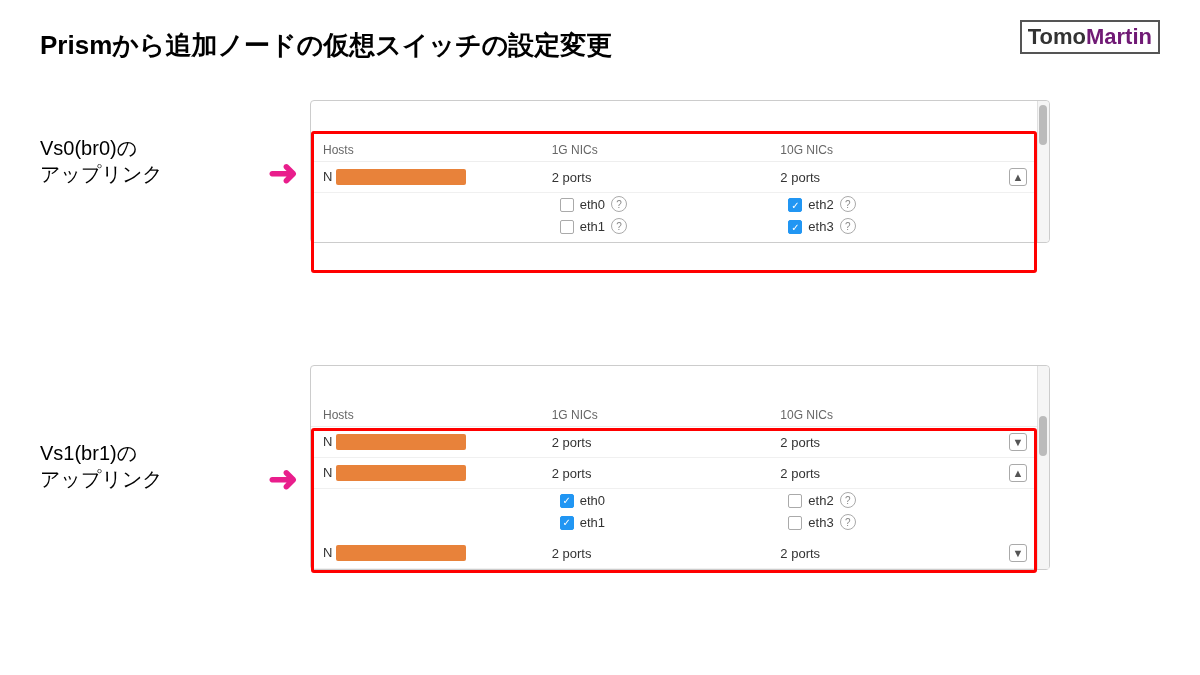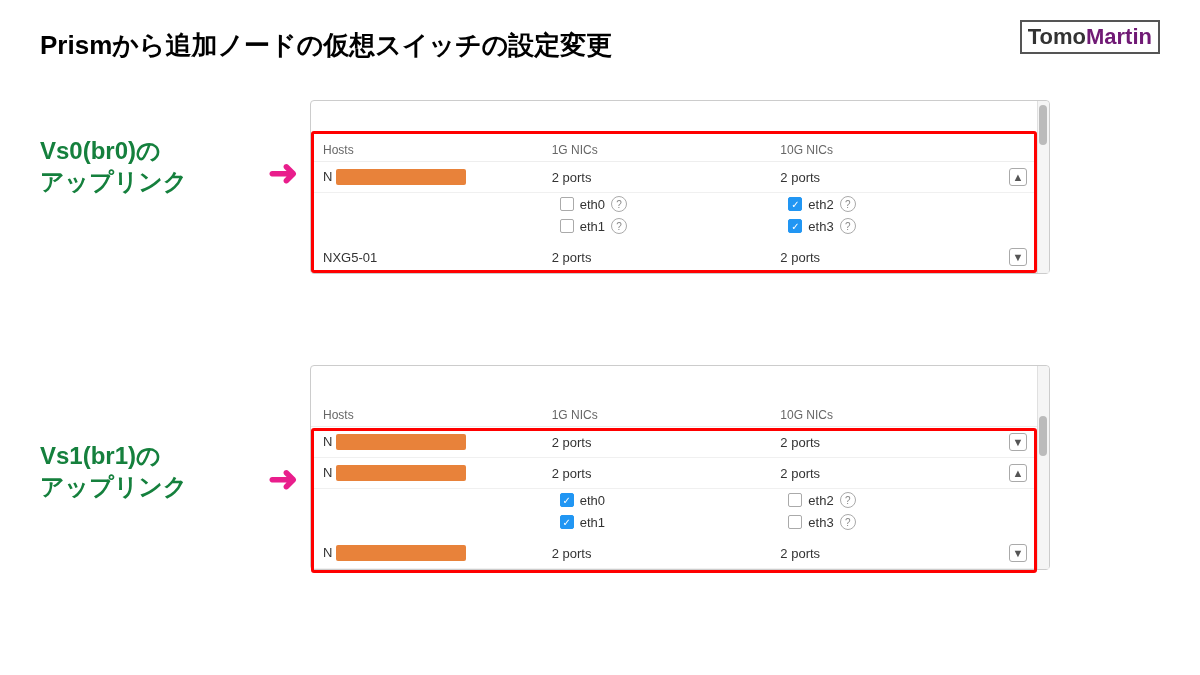--- a/index.html
+++ b/index.html
@@ -140,21 +140,21 @@
       top: 4px;
       right: 2px;
       width: 8px;
       height: 40px;
       background: #bbb;
       border-radius: 4px;
     }
 
     .checkbox-area {
       display: flex;
-      align-items: center;
+      align-items: flex-end;
       gap: 6px;
     }
     .cb {
       width: 14px;
       height: 14px;
       border: 1px solid #aaa;
       border-radius: 2px;
       display: inline-flex;
       align-items: center;
       justify-content: center;
@@ -179,23 +179,23 @@
       border: 1px solid #aaa;
       border-radius: 50%;
       font-size: 10px;
       color: #888;
       cursor: pointer;
     }
 
     
     .label-vs {
       position: absolute;
-      font-size: 24px;
-      font-weight: bold;
-      color: #15803d;
+      font-size: 20px;
+      font-weight: normal;
+      color: #000000;
       line-height: 1.3;
     }
 
     .arrow-pink {
       position: absolute;
       color: #e91e8c;
       font-size: 36px;
       font-weight: bold;
     }
 
@@ -280,28 +280,20 @@
           <td>
             <div class="checkbox-area">
               <span class="cb checked"></span>
               <span>eth3</span>
               <span class="help-icon">?</span>
             </div>
           </td>
           <td></td>
         </tr>
 
-        <tr class="main-row">
-          <td>NXG5-01</td>
-          <td>2 ports</td>
-          <td>2 ports</td>
-          <td>
-            <span class="chevron chevron-down"></span>
-          </td>
-        </tr>
 
       </tbody>
     </table>
 
     <div class="scrollbar-container">
       <div class="scrollbar-thumb"></div>
     </div>
   </div>
 </div>
 

